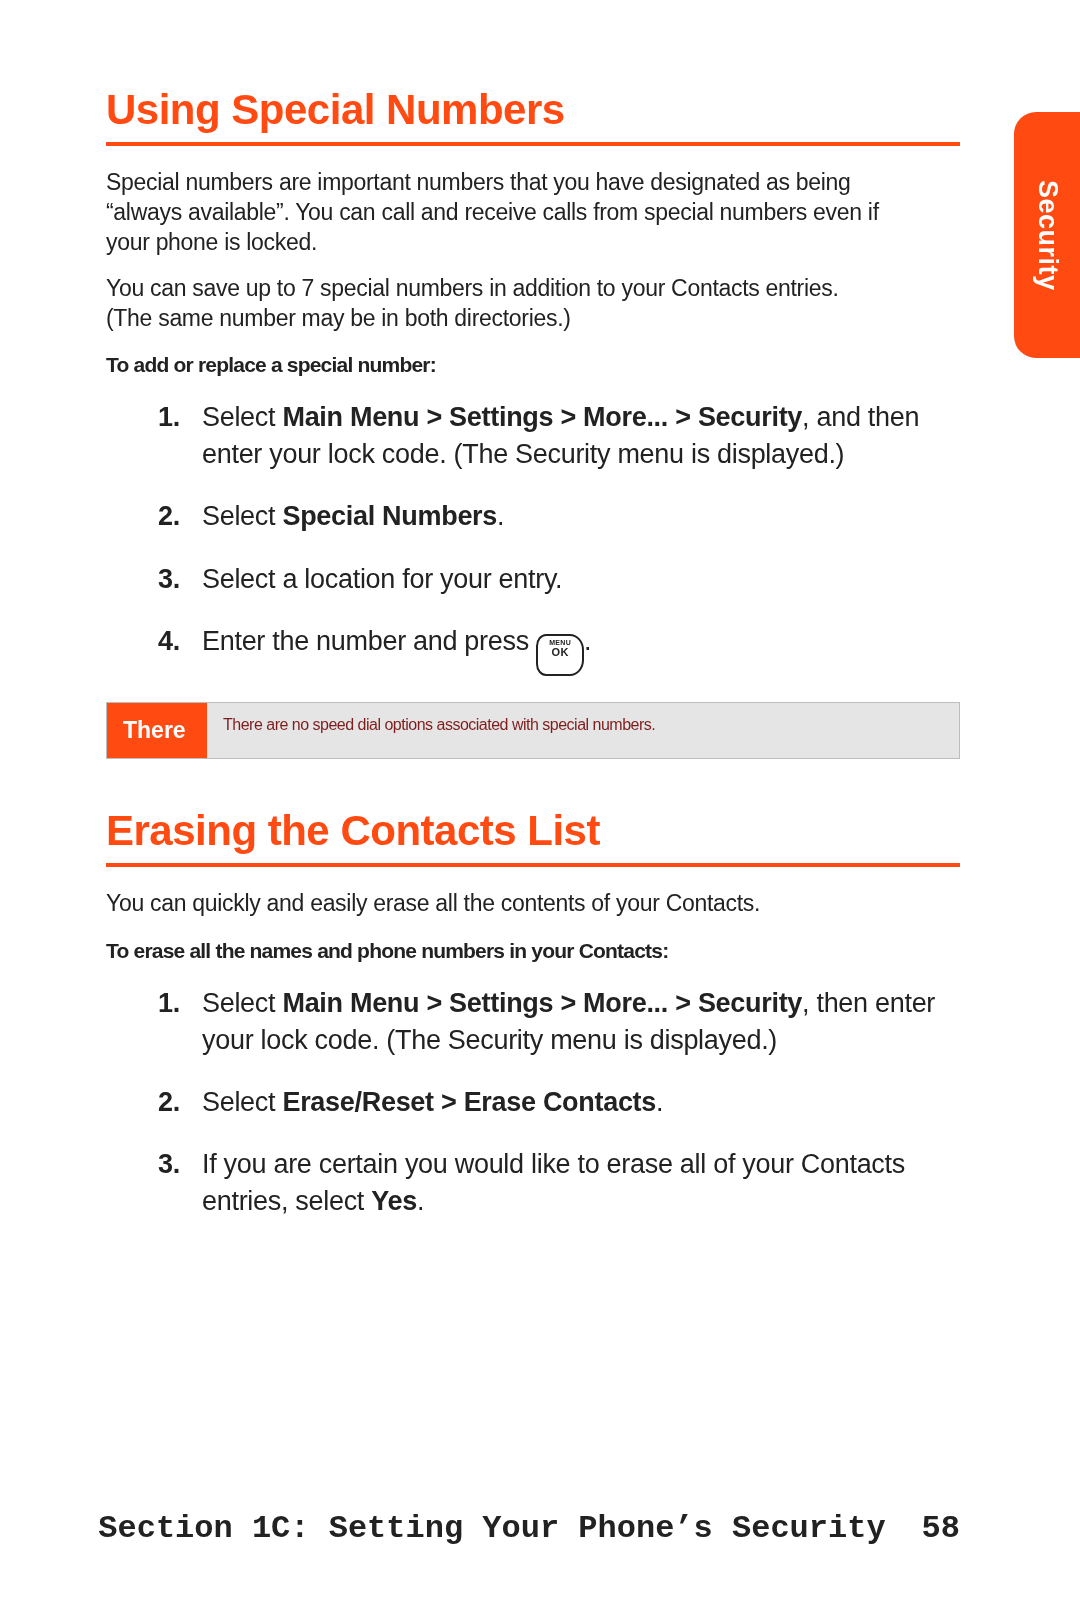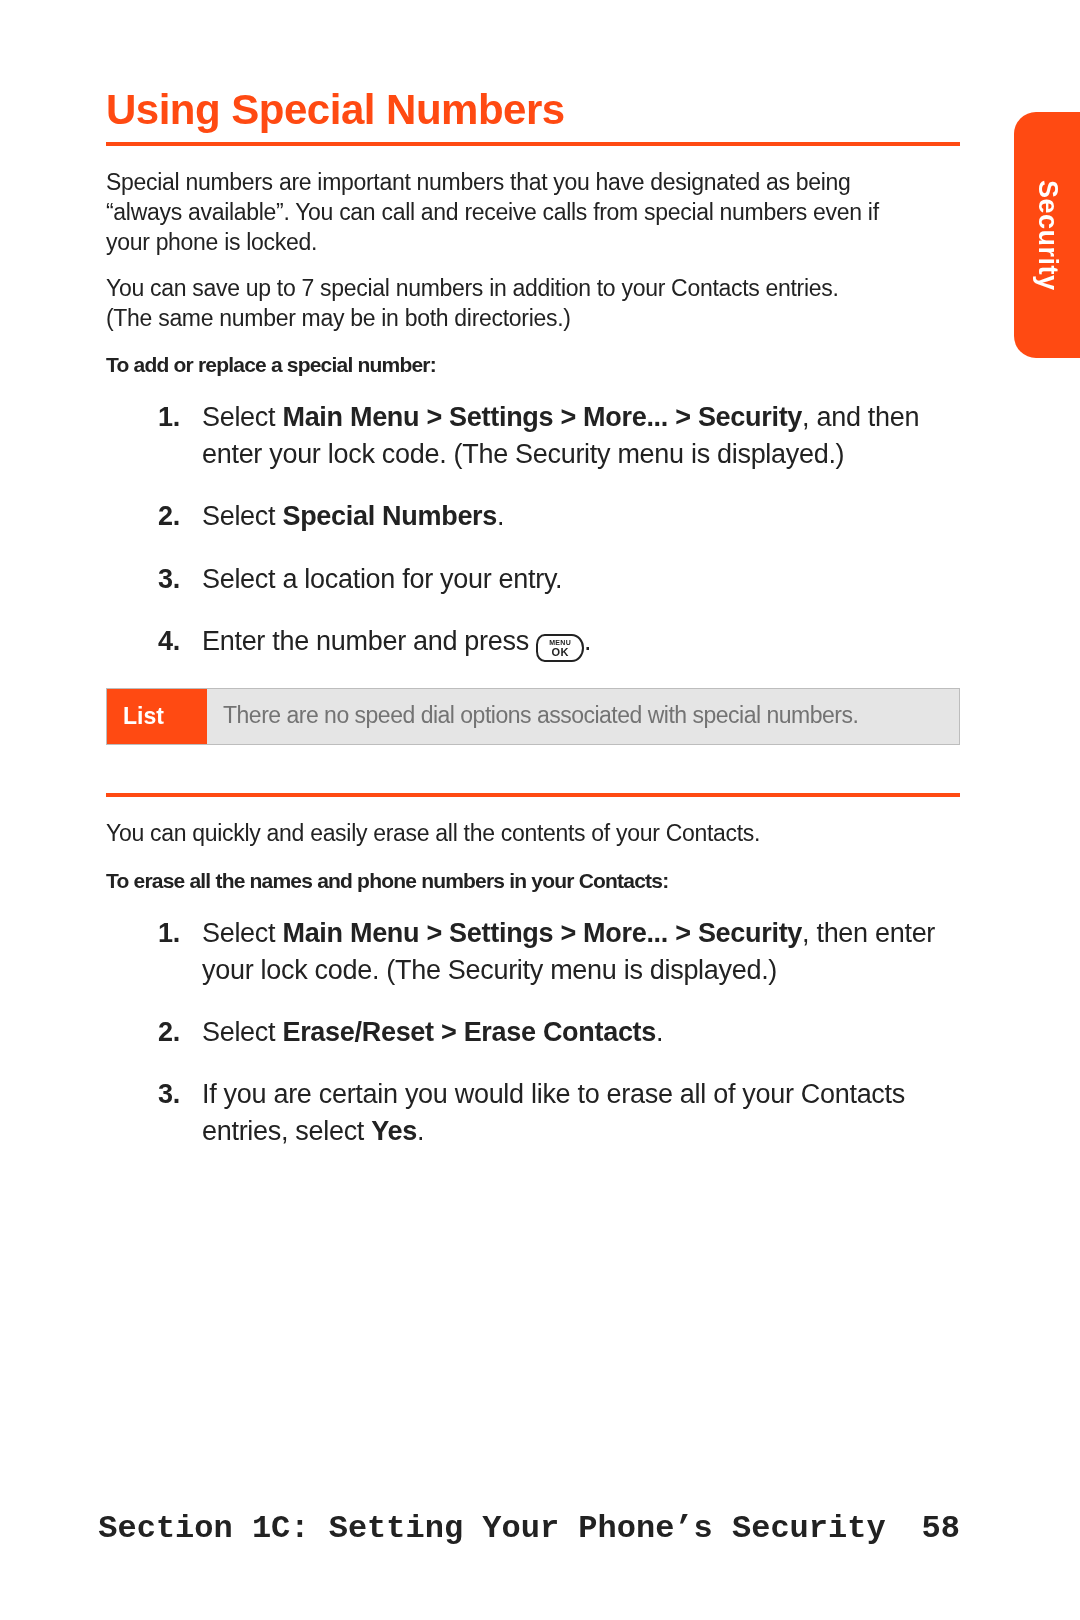--- a/index.html
+++ b/index.html
@@ -87,21 +87,21 @@
     left: 52px;
     top: 0;
     font-weight: 800;
   }
   ol.steps li b { font-weight: 800; }
 
   .key-icon {
     display: inline-block;
     vertical-align: -6px;
     width: 48px;
-    height: 28px;
+    height: 42px;
     border: 2px solid #222;
     border-radius: 10px 14px 14px 10px / 12px 16px 16px 12px;
     font-size: 7px;
     line-height: 7px;
     text-align: center;
     padding-top: 3px;
     box-sizing: border-box;
     font-weight: 700;
     letter-spacing: 0.3px;
   }
@@ -117,22 +117,22 @@
     color: #fff;
     font-weight: 800;
     font-size: 23px;
     padding: 14px 16px;
     display: flex;
     align-items: flex-start;
     min-width: 68px;
   }
   .note-text {
     background: #e5e5e5;
-    color: #737373;
-    font-size: 23px;
+    color: #7f1d1d;
+    font-size: 16px;
     padding: 12px 16px;
     line-height: 1.3;
     flex: 1;
     letter-spacing: -0.5px;
   }
 
   .footer {
     position: absolute;
     bottom: 73px;
     right: 120px;
@@ -177,24 +177,25 @@
       <span class="num">3.</span>
       <span>Select a location for your entry.</span>
     </li>
     <li>
       <span class="num">4.</span>
       <span>Enter the number and press </span><span class="key-icon"><span>MENU</span><span class="ok">OK</span></span><span>.</span>
     </li>
   </ol>
 
   <div class="note-box">
-    <div class="note-label">List</div>
+    <div class="note-label">There</div>
     <div class="note-text">There are no speed dial options associated with special numbers.</div>
   </div>
 
+  <h1 class="second">Erasing the Contacts List</h1>
   <hr class="rule">
 
   <p class="body-text">You can quickly and easily erase all the contents of your Contacts.</p>
 
   <p class="subhead">To erase all the names and phone numbers in your Contacts:</p>
 
   <ol class="steps">
     <li>
       <span class="num">1.</span>
       <span>Select </span><b>Main Menu &gt; Settings &gt; More... &gt; Security</b><span>, then enter your lock code. (The Security menu is displayed.)</span>

